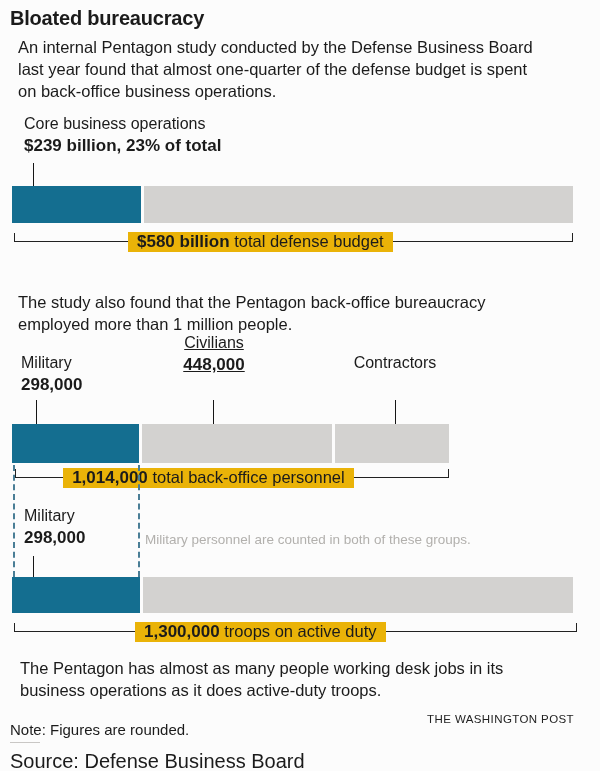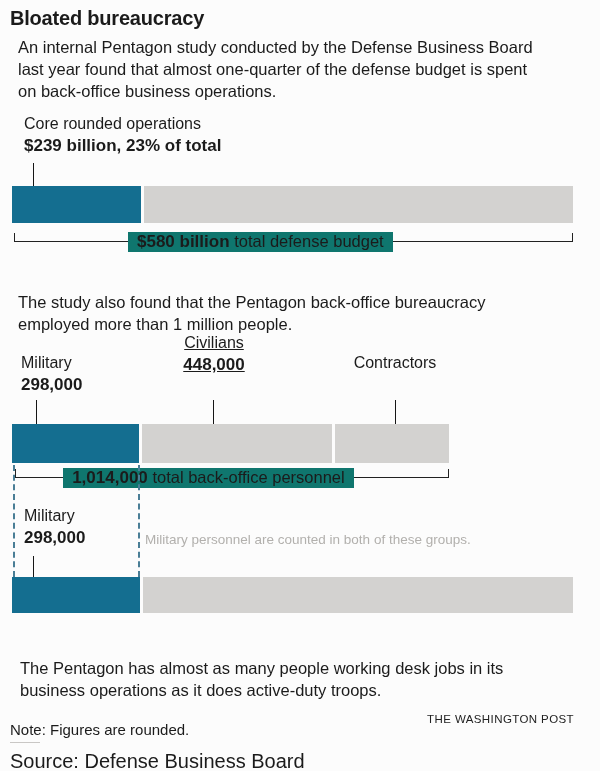--- a/index.html
+++ b/index.html
@@ -16,21 +16,21 @@
   .chart-value{font-size:17px;font-weight:700;line-height:23px;}
   .center{text-align:center;}
   .bar{display:flex;gap:3px;}
   .seg{height:100%;}
   .leader{width:1px;background:#161616;}
   .dot{width:7px;height:7px;border-radius:50%;background:#0d0d0d;}
   .bracket{display:flex;align-items:flex-end;height:9px;}
   .tick{width:1px;height:9px;background:#222;flex:0 0 auto;}
   .bline{height:1px;background:#222;align-self:flex-end;}
   .bktext{
-    white-space:nowrap;background:#0f766e;padding:0 9px;margin-bottom:-10px;
+    white-space:nowrap;background:#eab308;padding:0 9px;margin-bottom:-10px;
     font-size:16.5px;flex:0 0 auto;
   }
   .bktext b{font-size:17px;}
   .dashline{width:0;border-left:2px dashed #4a7e96;}
   .graynote{font-size:13.5px;color:#b2b0ad;line-height:17px;}
   .note-text{font-size:15px;}
   .source-text{font-size:20px;}
   .credit-text{font-size:11.5px;letter-spacing:0.4px;color:#222;}
   .divider{height:1px;background:#c9c7c5;}
 </style>
@@ -40,21 +40,21 @@
 <div class="canvas">
 
   <div class="abs title" style="left:10px;top:7px;">Bloated bureaucracy</div>
   <div class="abs" style="left:10px;top:36px;width:584px;">
     <div class="body-line">An internal Pentagon study conducted by the Defense Business Board</div>
     <div class="body-line">last year found that almost one-quarter of the defense budget is spent</div>
     <div class="body-line">on back-office business operations.</div>
   </div>
 
   <div class="abs" style="left:24px;top:113px;">
-    <div class="chart-label">Core rounded operations</div>
+    <div class="chart-label">Core business operations</div>
     <div class="chart-value">$239 billion, 23% of total</div>
   </div>
   <div class="abs leader" style="left:33px;top:163px;height:40px;"></div>
   <div class="abs dot" style="left:30px;top:200px;"></div>
 
   <div class="abs bar" style="left:12px;top:186px;width:561px;height:37px;">
     <div class="seg" style="flex: 134 1 0%; background: rgb(20, 110, 144);"></div>
     <div class="seg" style="flex: 446 1 0%; background: rgb(211, 210, 208);"></div>
   </div>
 
@@ -113,20 +113,27 @@
   </div>
   <div class="abs graynote" style="left:145px;top:531px;width:340px;">Military personnel are counted in both of these groups.</div>
   <div class="abs leader" style="left:33px;top:556px;height:37px;"></div>
   <div class="abs dot" style="left:30px;top:590px;"></div>
 
   <div class="abs bar" style="left:12px;top:577px;width:561px;height:36px;">
     <div class="seg" style="flex: 298000 1 0%; background: rgb(20, 110, 144);"></div>
     <div class="seg" style="flex: 1.002e+06 1 0%; background: rgb(211, 210, 208);"></div>
   </div>
 
+  <div class="abs bracket" style="left:14px;top:623px;width:563px;">
+    <div class="tick"></div>
+    <div class="bline" style="flex:0.63;"></div>
+    <div class="bktext"><b>1,300,000</b><span> troops on active duty</span></div>
+    <div class="bline" style="flex:1;"></div>
+    <div class="tick"></div>
+  </div>
 
   <div class="abs" style="left:12px;top:657px;width:575px;">
     <div class="body-line">The Pentagon has almost as many people working desk jobs in its</div>
     <div class="body-line">business operations as it does active-duty troops.</div>
   </div>
 
   <div class="abs note-text" style="left:10px;top:721px;">Note: Figures are rounded.</div>
   <div class="abs divider" style="left:10px;top:742px;width:30px;"></div>
   <div class="abs source-text" style="left:10px;top:750px;">Source: Defense Business Board</div>
   <div class="abs credit-text" style="right:26px;top:713px;">THE WASHINGTON POST</div>

